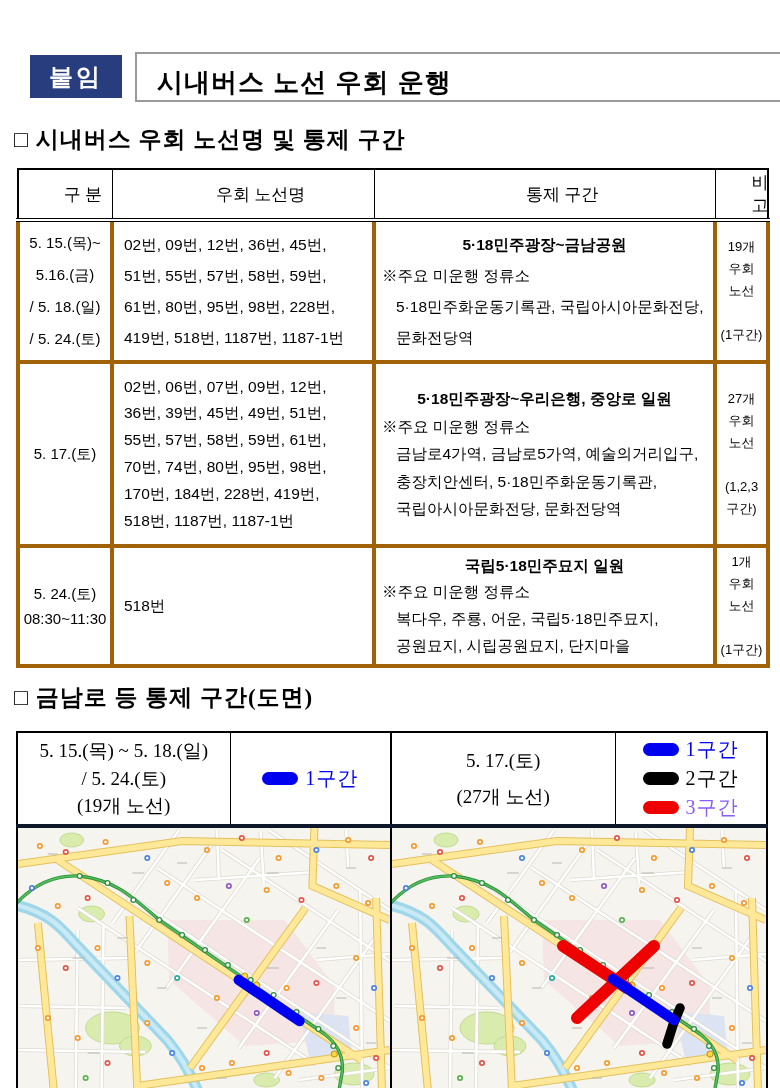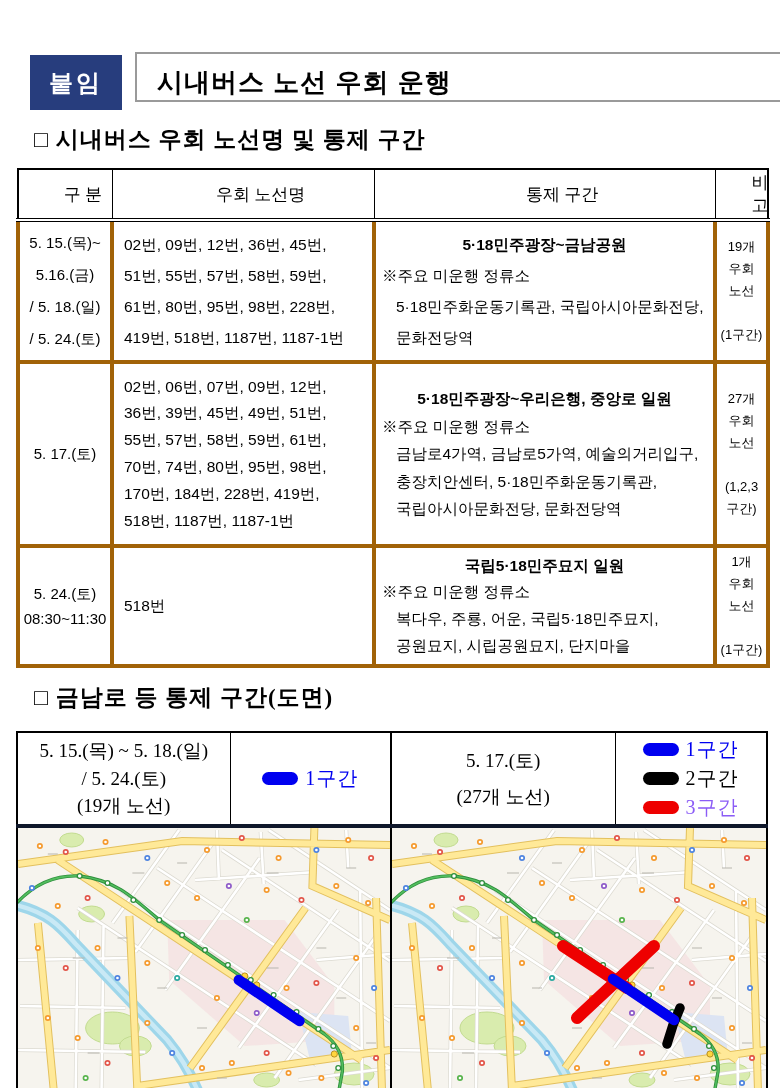--- a/index.html
+++ b/index.html
@@ -1,29 +1,29 @@
 <!DOCTYPE html>
 <html><head>
 <meta charset="utf-8">
 <style>
   html,body{margin:0;padding:0;background:#fff;}
   #page{position:relative;width:780px;height:1088px;background:#ffffff;overflow:hidden;
         font-family:"Liberation Sans",sans-serif;color:#000;}
   .abs{position:absolute;}
 
   
-  .badge{left:30px;top:55px;width:92px;height:55px;background:#273d7d;color:#fff;
+  .badge{left:30px;top:55px;width:92px;height:43px;background:#273d7d;color:#fff;
          font-weight:bold;font-size:24px;letter-spacing:3px;display:flex;
          align-items:center;justify-content:center;}
   .titlebox{left:135px;top:52px;width:629px;height:46px;border:2px solid #9a9a9a;
             display:flex;align-items:center;padding-left:20px;}
   .titlebox .t{font-size:26px;font-weight:bold;letter-spacing:1px;margin-top:10px;}
 
   .sec-head{font-family:"Liberation Serif",serif;font-size:23px;font-weight:bold;
-            letter-spacing:1px;white-space:nowrap;margin-left:20px;}
+            letter-spacing:1px;white-space:nowrap;}
   #sec1-head{left:14px;top:124px;}
   #sec2-head{left:14px;top:682px;}
 
   
   table{border-collapse:collapse;table-layout:fixed;}
   #tbl1{left:16px;top:168px;width:750px;font-size:15.5px;}
   #tbl1 th{border:1px solid #000;border-bottom:4px double #000;height:37px;
            font-family:"Liberation Serif",serif;font-weight:normal;font-size:17px;padding-left:36px;}
   #tbl1 td{border:4px solid #a16207;vertical-align:middle;}
   #tbl1, #tbl2{border:2px solid #000;}

